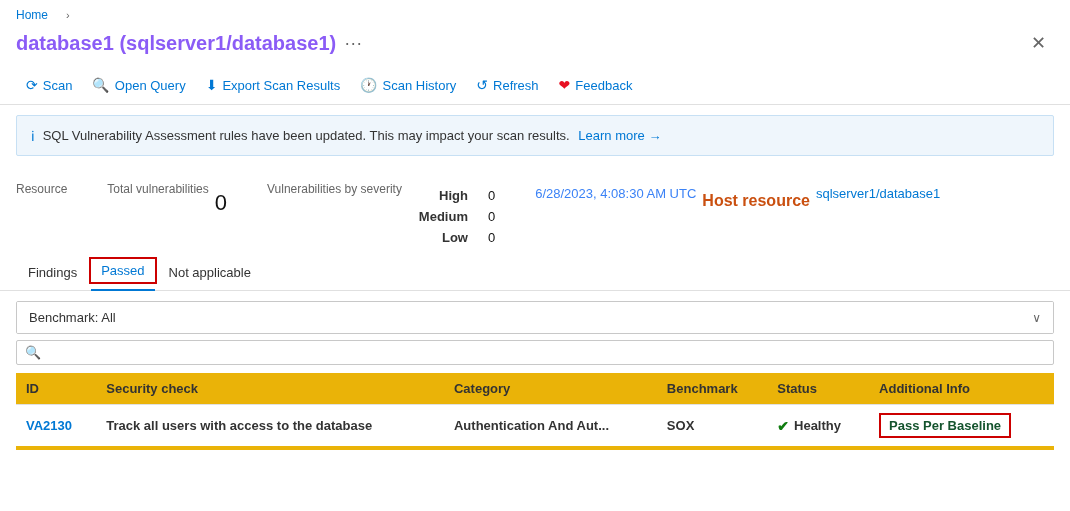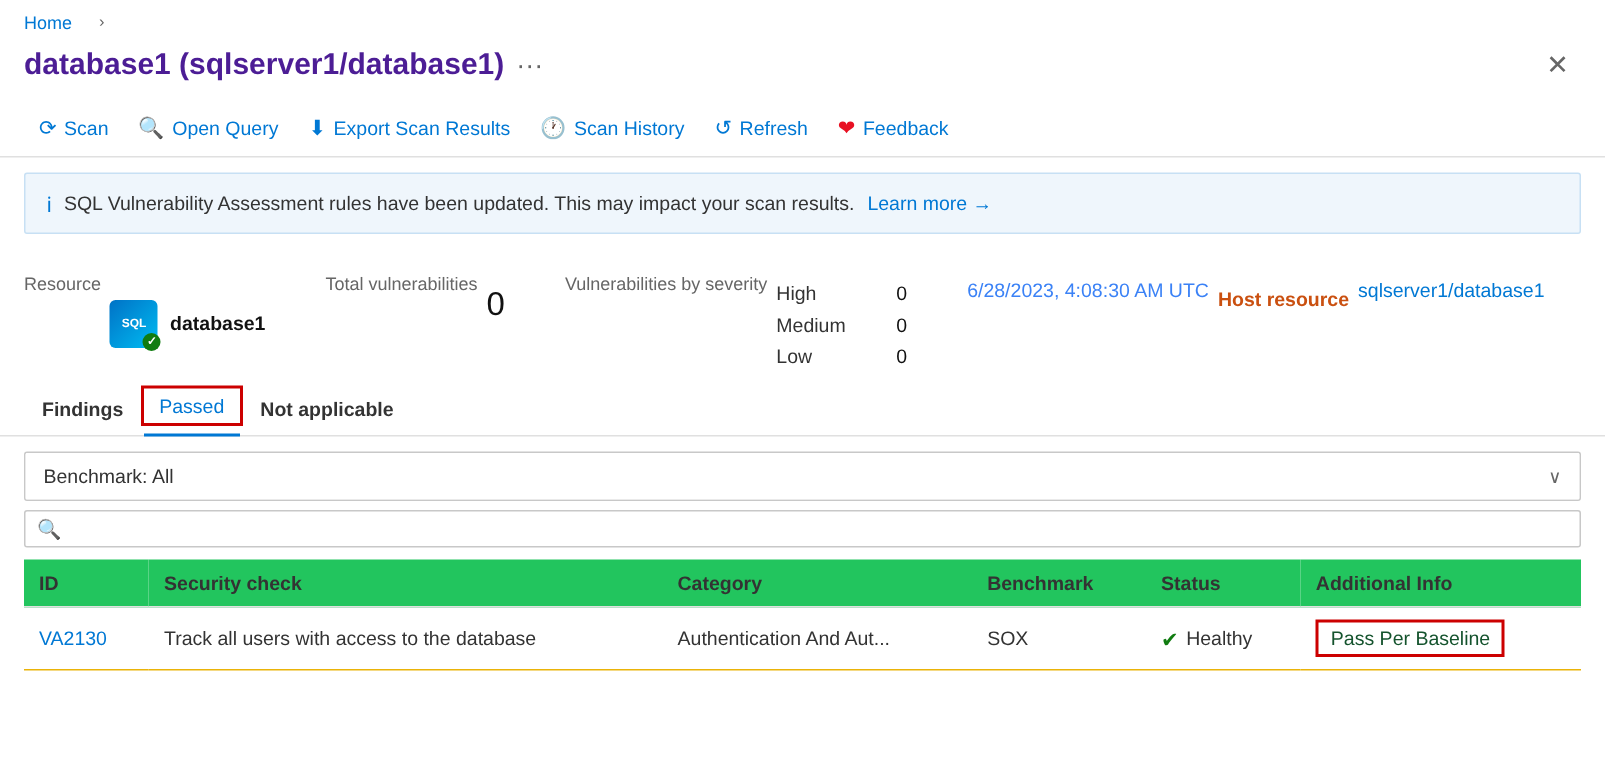--- a/index.html
+++ b/index.html
@@ -1,19 +1,19 @@
 <!DOCTYPE html>
 <html><head>
   <meta charset="utf-8">
   <style>
     * { box-sizing: border-box; margin: 0; padding: 0; }
     body { font-family: 'Segoe UI', sans-serif; font-size: 13px; color: #333; background: #fff; width: 1070px; min-height: 511px; overflow: hidden; }
     
     .title-row { display: flex; align-items: center; padding: 4px 16px 8px 16px; gap: 8px; }
-    .page-title { font-size: 20px; font-weight: 600; color: #4c1d95; }
+    .page-title { font-size: 20px; font-weight: 600; color: #8b5cf6; }
     .title-dots { font-size: 18px; color: #666; cursor: pointer; }
     .close-btn { margin-left: auto; background: none; border: none; font-size: 18px; cursor: pointer; color: #666; padding: 4px 8px; }
     
     .toolbar { display: flex; align-items: center; gap: 0; padding: 6px 16px; border-bottom: 1px solid #e0e0e0; }
     .toolbar-btn { display: flex; align-items: center; gap: 5px; padding: 5px 10px; background: none; border: none; cursor: pointer; color: #0078d4; font-size: 13px; font-family: 'Segoe UI', sans-serif; }
     .toolbar-icon { font-size: 14px; }
     
     .info-banner { background: #eff6fc; border: 1px solid #c7e0f4; margin: 10px 16px; padding: 10px 14px; display: flex; align-items: center; gap: 8px; border-radius: 2px; }
     .info-banner .info-icon { color: #0078d4; font-size: 14px; flex-shrink: 0; }
     .info-banner-text { font-size: 13px; color: #333; }
@@ -22,43 +22,43 @@
     .summary-section { display: flex; padding: 16px 16px 12px 16px; gap: 40px; }
     .summary-block { display: flex; flex-direction: row; gap: 6px; }
     .summary-label { font-size: 12px; color: #666; }
     .summary-resource { display: flex; align-items: center; gap: 8px; margin-top: 4px; }
     .resource-icon { width: 32px; height: 32px; background: linear-gradient(135deg, #0072c6, #00bcf2); border-radius: 4px; display: flex; align-items: center; justify-content: center; color: white; font-size: 10px; font-weight: bold; position: relative; }
     .resource-check { position: absolute; bottom: -2px; right: -2px; background: #107c10; color: white; border-radius: 50%; width: 12px; height: 12px; font-size: 8px; display: flex; align-items: center; justify-content: center; }
     .summary-value { font-size: 13px; font-weight: 600; color: #111; }
     .total-vulns { font-size: 22px; font-weight: 400; color: #111; }
     .vuln-row { display: flex; flex-direction: column; gap: 6px; }
     .vuln-line { display: flex; gap: 20px; font-size: 13px; }
-    .vuln-key { font-weight: 400; width: 60px; }
+    .vuln-key { font-weight: 700; width: 60px; text-align: right; }
     .vuln-count { color: #111; }
     .scan-time-val { font-size: 13px; color: #3b82f6; margin-top: 4px; }
     .host-link { color: #0078d4; cursor: pointer; font-size: 13px; text-decoration: none; margin-top: 4px; }
     .scan-time-orange { color: #ca5010; font-size: 12px; }
     
     .tabs-section { padding: 0 16px; border-bottom: 1px solid #e0e0e0; }
     .tabs { display: flex; gap: 0; }
-    .tab { padding: 8px 12px; cursor: pointer; font-size: 13px; color: #333; border-bottom: 2px solid transparent; position: relative; font-weight: bold; }
+    .tab { padding: 8px 12px; cursor: pointer; font-size: 13px; color: #333; border-bottom: 2px solid transparent; position: relative; }
     
     .filter-bar { margin: 10px 16px 0 16px; border: 1px solid #c8c8c8; border-radius: 2px; overflow: hidden; }
     .filter-header { display: flex; align-items: center; justify-content: space-between; padding: 8px 12px; background: #fff; cursor: pointer; }
     .filter-label { font-size: 13px; color: #333; }
     .filter-chevron { font-size: 12px; color: #666; }
     
     .search-bar { margin: 6px 16px 0 16px; border: 1px solid #c8c8c8; border-radius: 2px; display: flex; align-items: center; padding: 4px 8px; gap: 6px; }
     .search-icon { color: #666; font-size: 13px; }
     .search-input { border: none; outline: none; font-size: 13px; width: 100%; color: #333; }
     
     .table-section { margin: 8px 16px 0 16px; }
     .table { width: 100%; border-collapse: collapse; }
-    .table th { text-align: left; font-size: 13px; font-weight: 600; color: #333; padding: 8px 10px; border-bottom: 1px solid #e0e0e0; background: #22c55e; }
-    .table td { padding: 8px 10px; font-size: 13px; color: #333; border-bottom: 1px solid #eab308; vertical-align: middle; }
+    .table th { text-align: left; font-size: 13px; font-weight: 600; color: #333; padding: 8px 10px; border-bottom: 1px solid #e0e0e0; background: #eab308; }
+    .table td { padding: 8px 10px; font-size: 13px; color: #333; border-bottom: 4px solid #eab308; vertical-align: middle; font-weight: bold; }
     .id-link { color: #0078d4; cursor: pointer; text-decoration: none; }
     .status-healthy { display: flex; align-items: center; gap: 5px; color: #333; }
     .healthy-icon { color: #107c10; font-size: 14px; }
     .additional-info-box { border: 2px solid #c00; padding: 3px 8px; display: inline-block; font-size: 13px; color: #14532d; }
     
     .sql-icon-text { font-size: 8px; font-weight: 900; color: white; line-height: 1; }
   </style>
 </head>
 <body>
 
@@ -108,27 +108,20 @@
       <span>Learn more</span>
       <span>→</span>
     </a>
   </span>
 </div>
 
 <div class="summary-section">
 
   <div class="summary-block">
     <span class="summary-label">Resource</span>
-    <div class="summary-resource">
-      <div class="resource-icon" style="position: relative;">
-        <span class="sql-icon-text">SQL</span>
-        <span class="resource-check">✓</span>
-      </div>
-      <span class="summary-value">database1</span>
-    </div>
   </div>
 
   <div class="summary-block">
     <span class="summary-label">Total vulnerabilities</span>
     <span class="total-vulns" style="margin-top: 8px;">0</span>
   </div>
 
   <div class="summary-block">
     <span class="summary-label">Vulnerabilities by severity</span>
     <div class="vuln-row" style="margin-top: 6px;">
@@ -142,21 +135,21 @@
       </div>
       <div class="vuln-line">
         <span class="vuln-key">Low</span>
         <span class="vuln-count">0</span>
       </div>
     </div>
   </div>
 
   <div class="summary-block">
     <span class="scan-time-val">6/28/2023, 4:08:30 AM UTC</span>
-    <span class="scan-time-orange" style="margin-top: 10px; font-size: 13px; font-weight: 600;">Host resource</span>
+    <span class="scan-time-orange" style="margin-top: 10px; font-size: 16px; font-weight: 600;">Host resource</span>
     <a class="host-link">sqlserver1/database1</a>
   </div>
 </div>
 
 <div class="tabs-section">
   <div class="tabs">
     <div class="tab">
       <span>Findings</span>
     </div>
     <div style="position: relative; margin-bottom: 0; cursor: pointer;">

